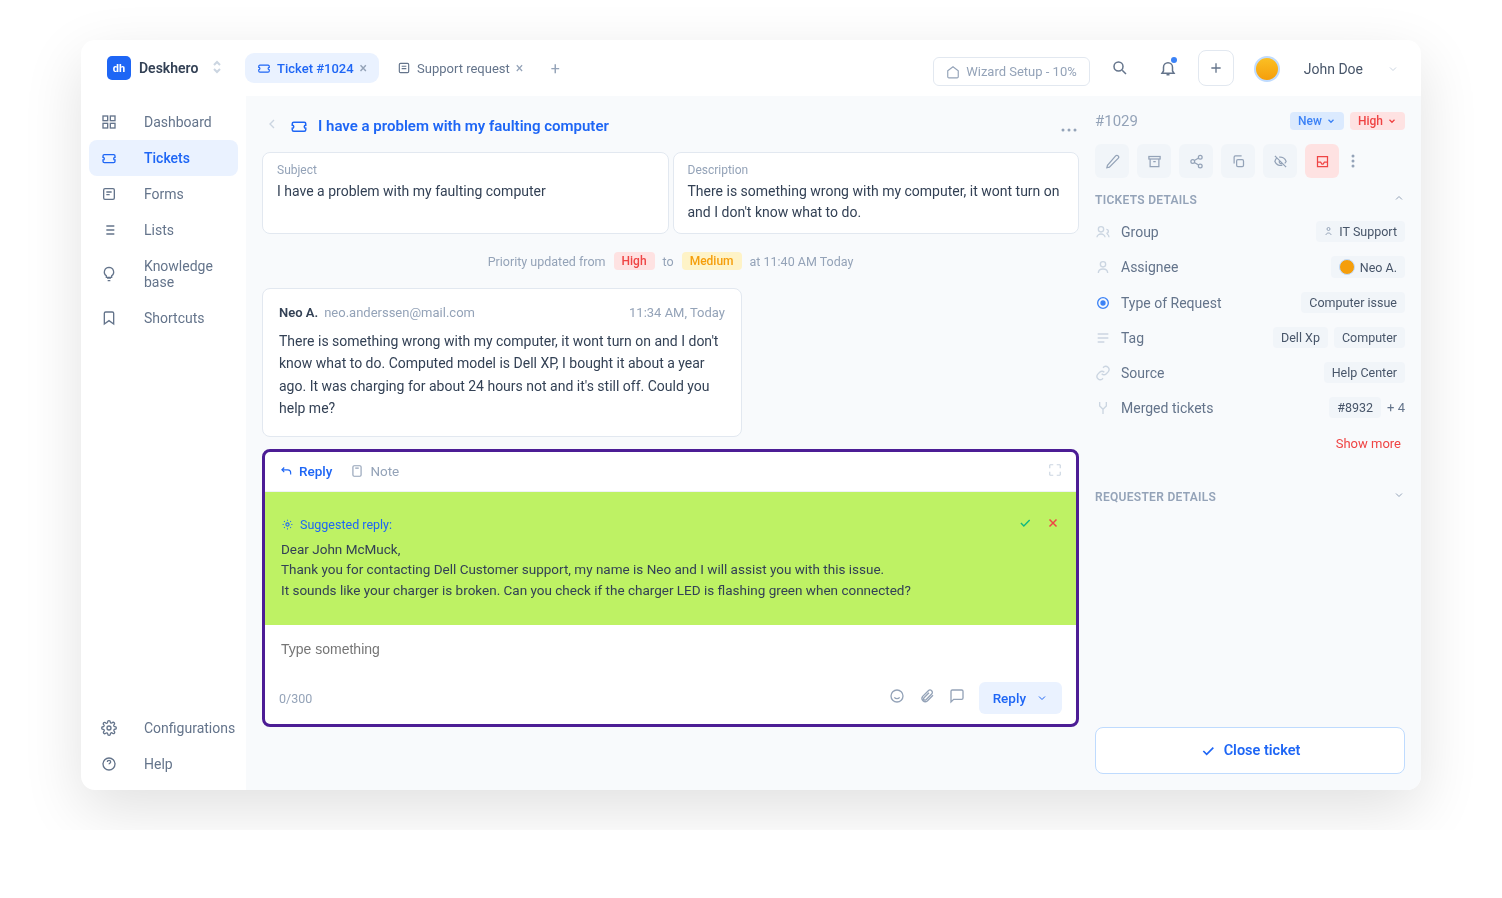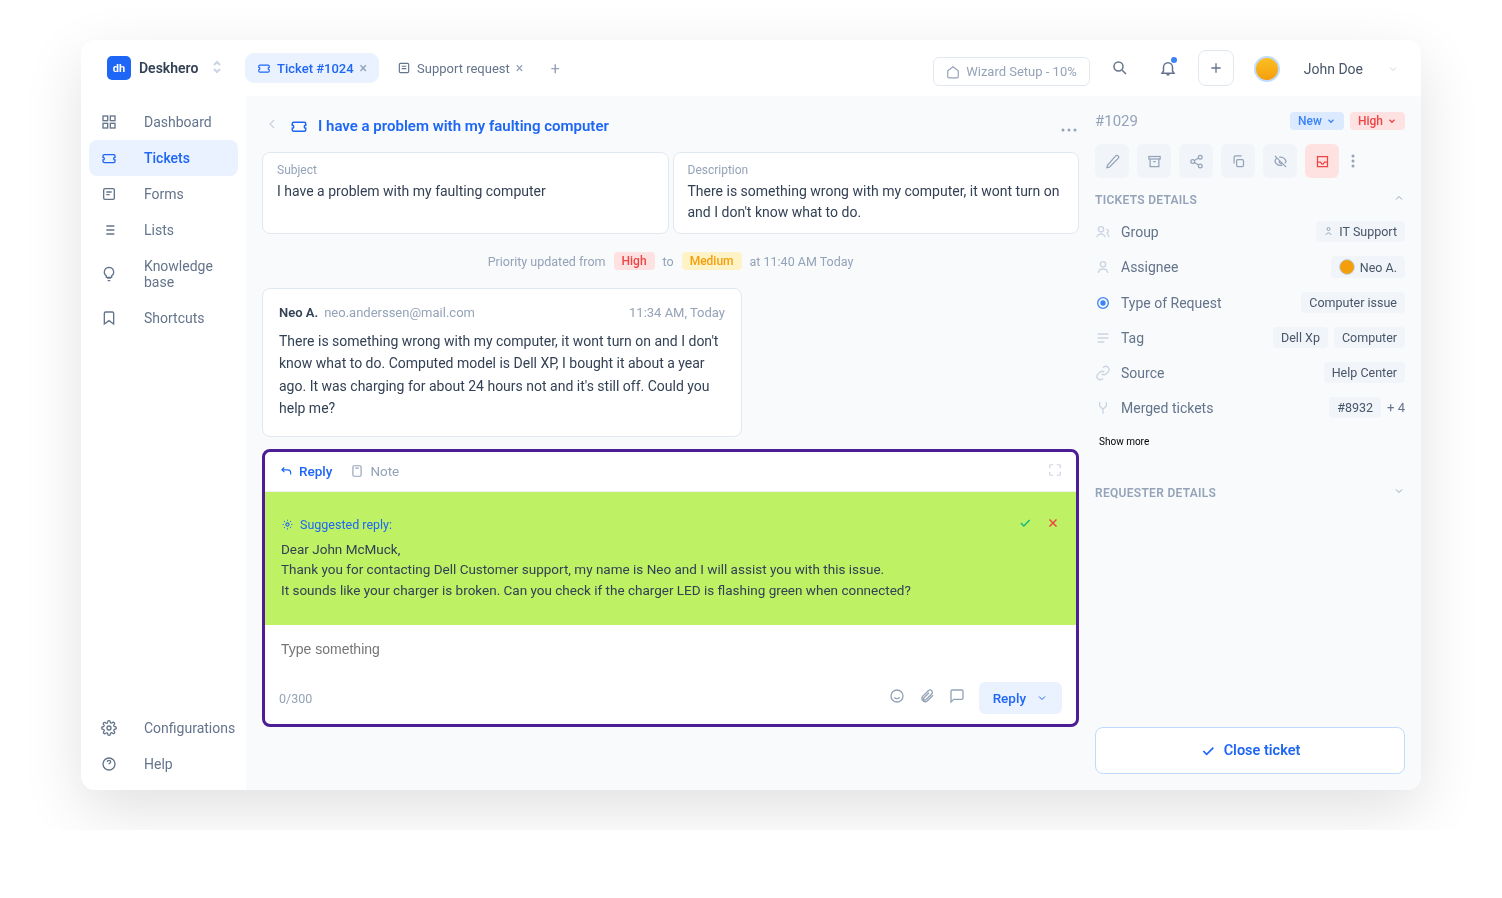--- a/index.html
+++ b/index.html
@@ -101,21 +101,21 @@
 .badge { padding:2px 8px; border-radius:4px; font-size:12px; font-weight:500; display:flex; align-items:center; gap:4px; }
 .actions { display:flex; gap:8px; }
 .act-btn { width:34px; height:34px; border-radius:6px; background:#f1f5f9; display:flex; align-items:center; justify-content:center; color:#94a3b8; }
 .act-btn.danger { background:#fee2e2; color:#ef4444; }
 .section-hdr { font-size:12px; font-weight:600; color:#94a3b8; letter-spacing:0.3px; display:flex; align-items:center; }
 .section-hdr .chev { margin-left:auto; }
 .detail-row { display:flex; align-items:center; gap:10px; font-size:14px; color:#64748b; }
 .detail-label { color:#64748b; }
 .detail-val { margin-left:auto; display:flex; gap:6px; align-items:center; }
 .tag { background:#f1f5f9; padding:3px 8px; border-radius:4px; font-size:12.5px; color:#475569; }
-.show-more { text-align:left; font-size:10px; color:#000000; cursor:pointer; padding:4px; }
+.show-more { text-align:right; font-size:13px; color:#ef4444; cursor:pointer; padding:4px; }
 .close-btn { border:1px solid #bfdbfe; background:#fff; color:#1e66f5; padding:14px; border-radius:8px; font-size:14.5px; font-weight:600; display:flex; align-items:center; justify-content:center; gap:8px; margin-top:auto; }
 svg { flex-shrink:0; }
 .mini-ava { width:16px; height:16px; border-radius:50%; background:#f59e0b; border:1px solid #bfdbfe; }
 </style>
 </head>
 <body>
 
 <div class="window">
 
   <div class="top">

